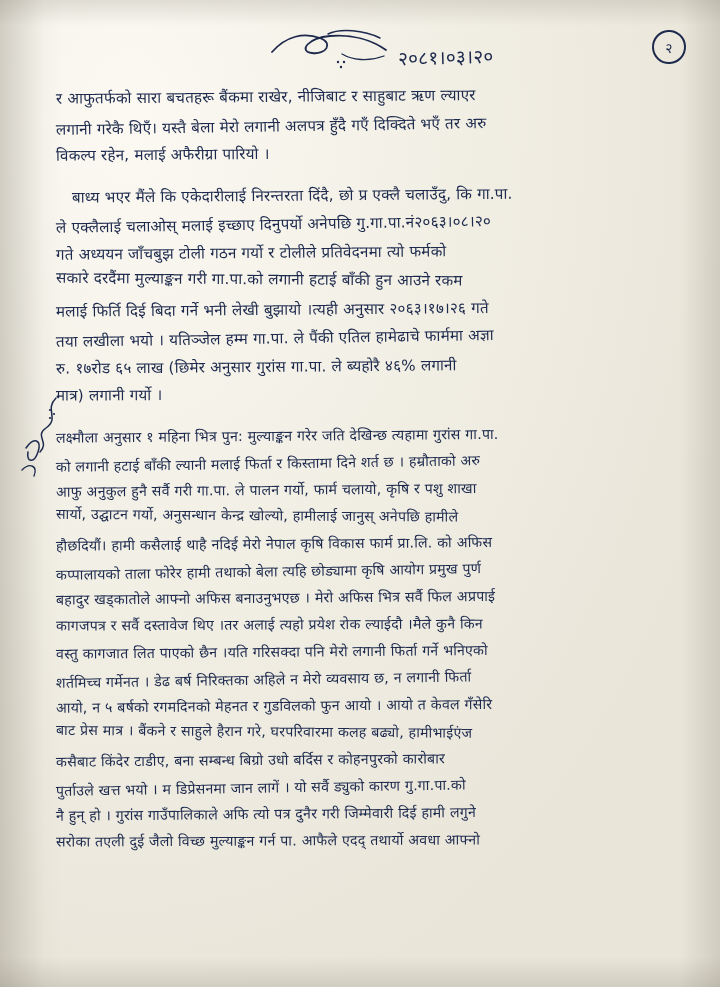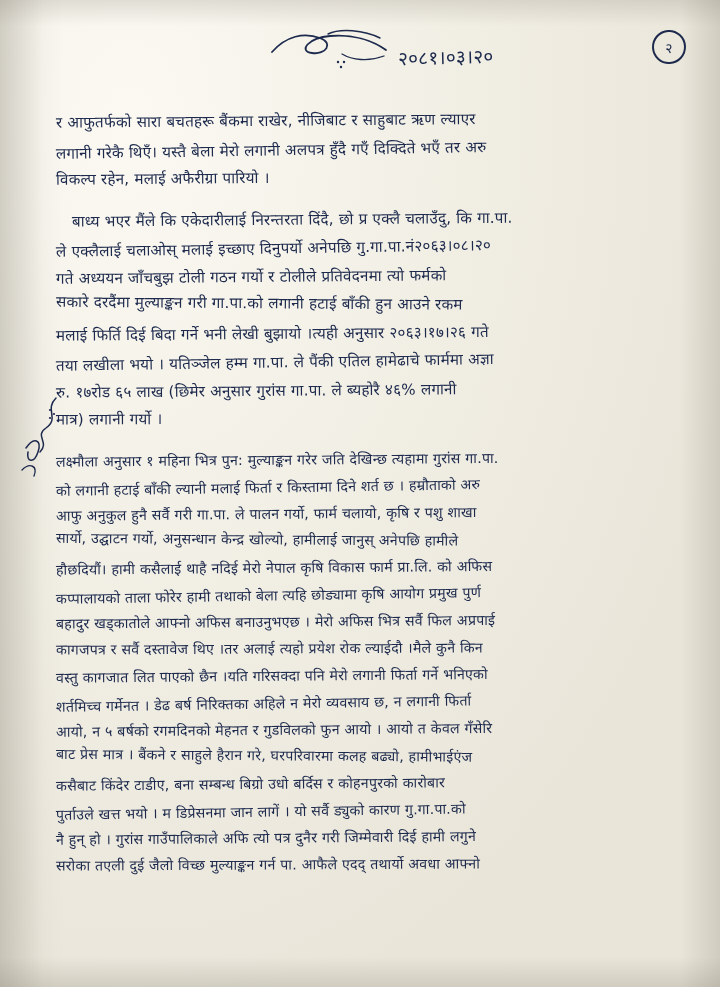--- a/index.html
+++ b/index.html
@@ -94,21 +94,20 @@
     width: 60px;
     height: 100px;
     color: #1d2a4d;
   }
 
   .body-text {
     position: absolute;
     left: 56px;
     right: 44px;
     top: 82px;
-    margin-top: 24px;
   }
   .para {
     margin-bottom: 13px;
   }
   .line {
     font-size: 15.2px;
     line-height: 28.5px;
     white-space: nowrap;
     color: #1d2a4d;
     position: relative;

